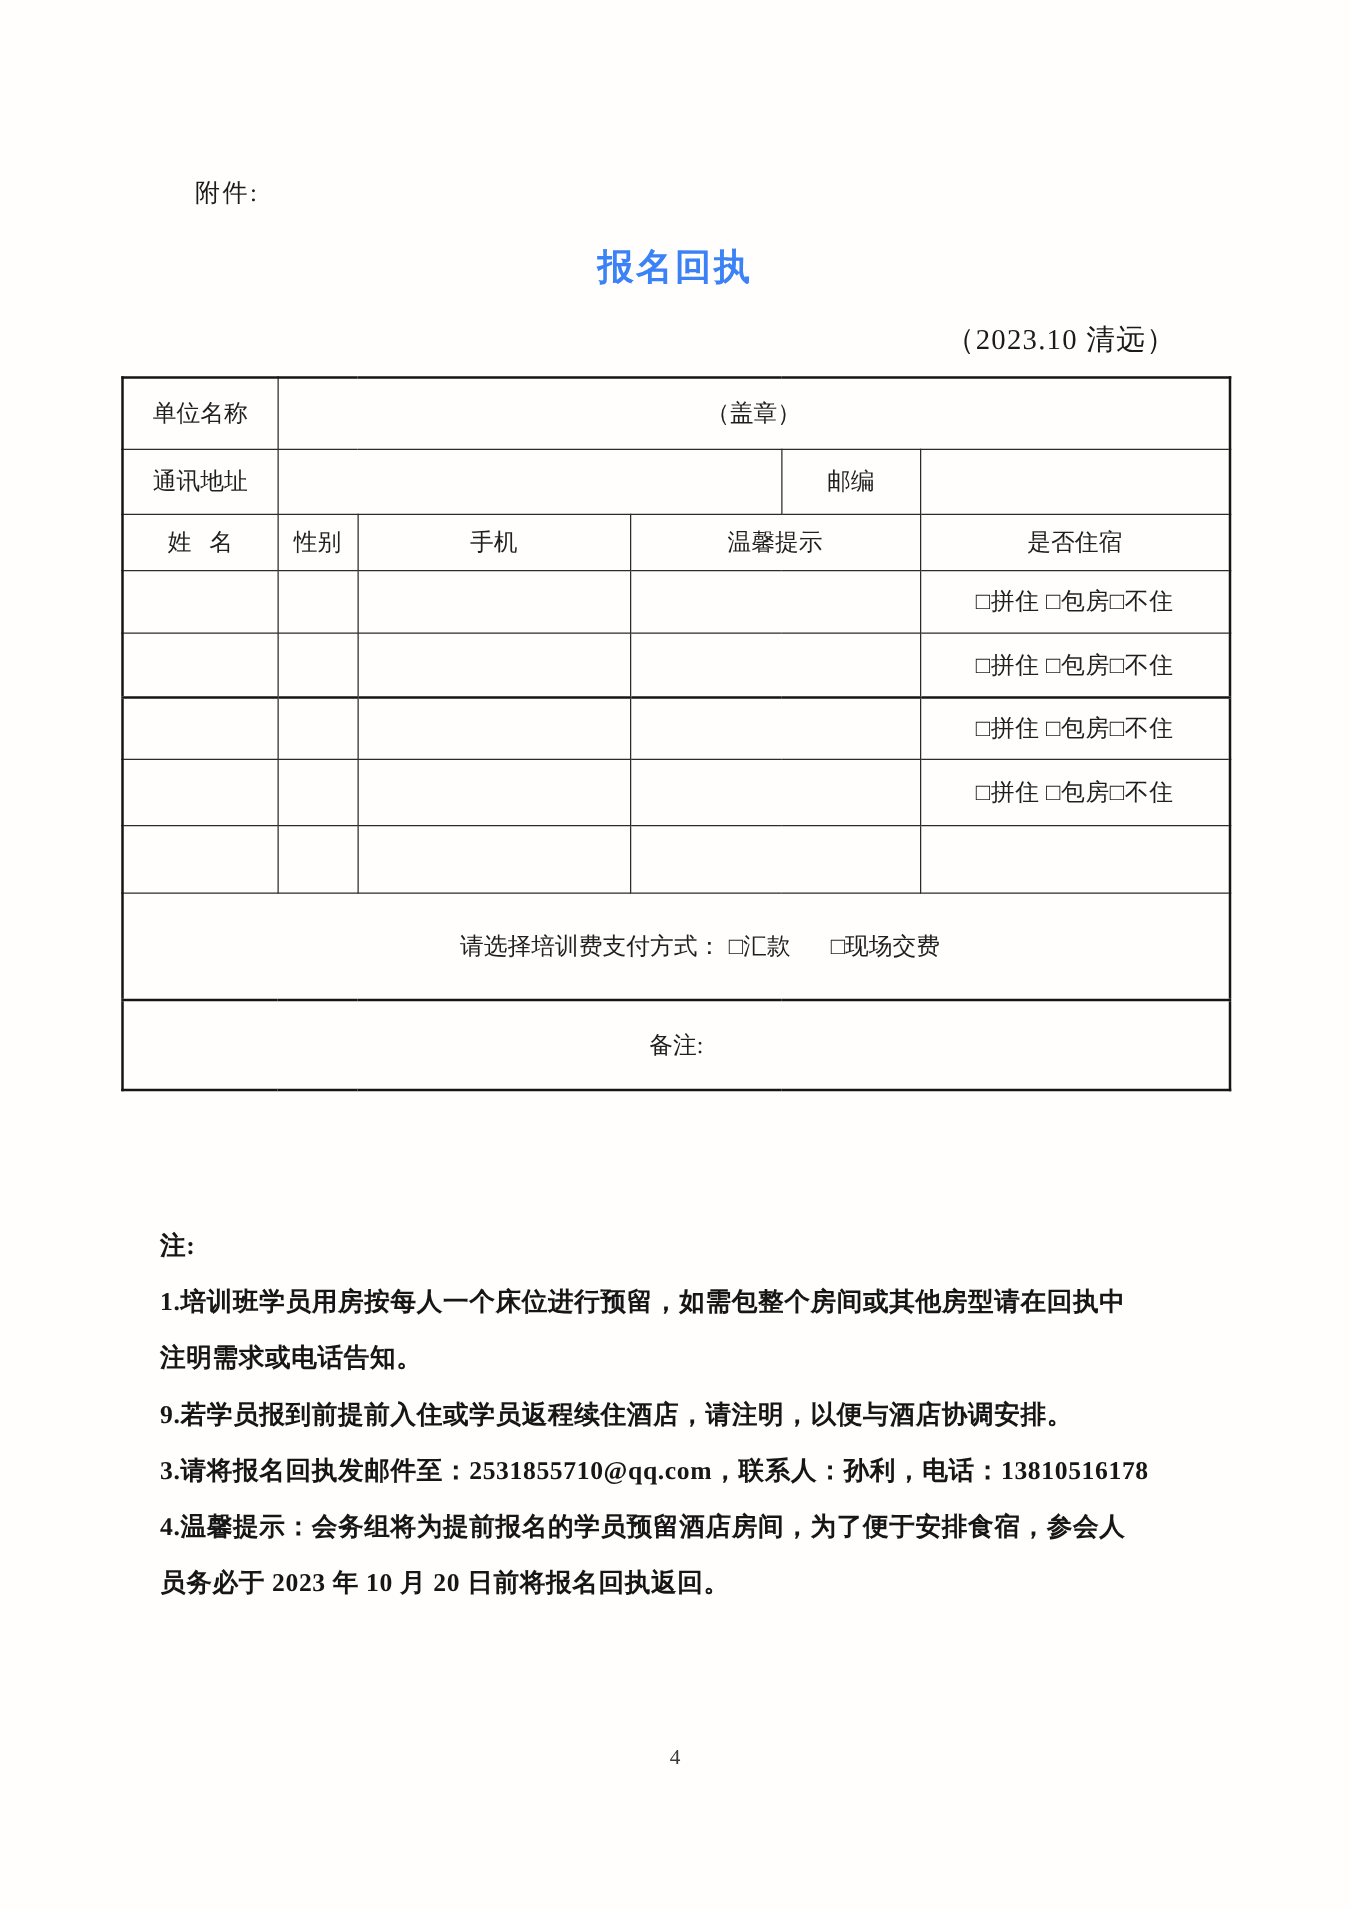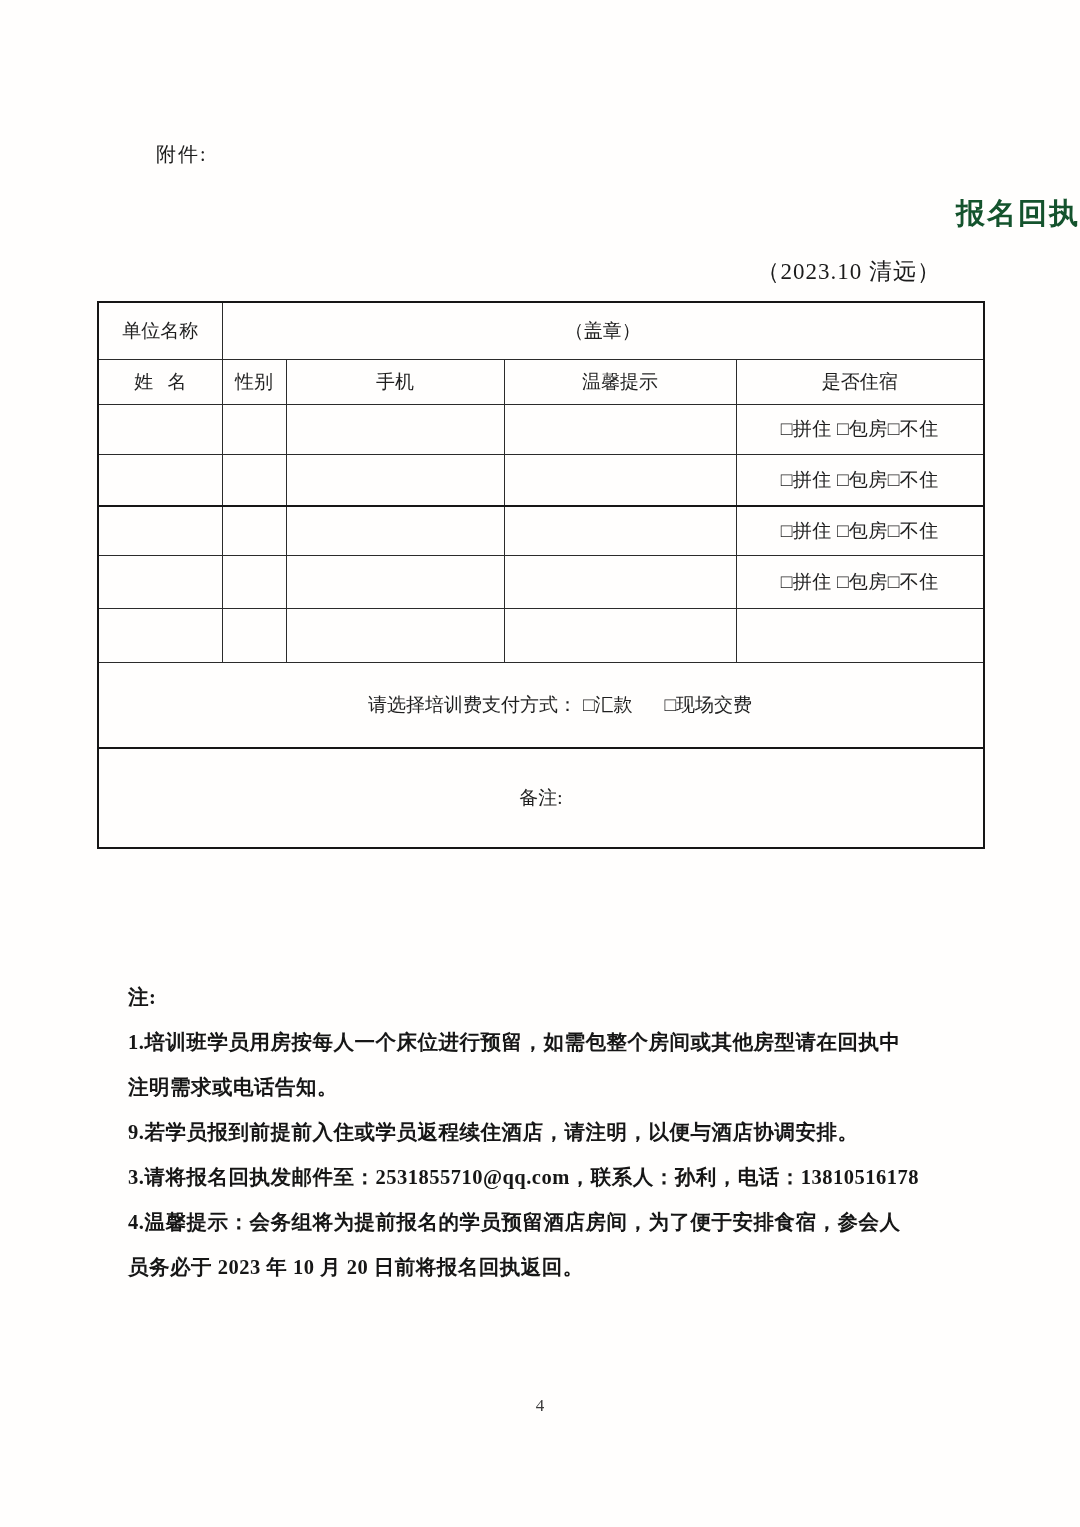--- a/index.html
+++ b/index.html
@@ -12,24 +12,24 @@
     overflow:hidden;
   }
   .page{position:absolute;inset:0;background:#fffefd;}
 
   .attachment{
     position:absolute;left:125px;top:141px;
     font-size:20px;letter-spacing:2px;margin-left:31px;
   }
   .title{
     position:absolute;left:0;right:0;top:194px;margin:0;
-    text-align:right;
+    text-align:center;
     font-size:29px;font-weight:bold;letter-spacing:2px;
     font-family:"Liberation Sans","DejaVu Sans",sans-serif;
-    color:#14532d;
+    color:#3b82f6;
   }
   .date-note{
     position:absolute;right:139px;top:256px;
     font-size:23px;letter-spacing:1px;
   }
 
   table.form{
     position:absolute;left:97px;top:301px;
     width:886px;
     border-collapse:collapse;table-layout:fixed;
@@ -38,21 +38,21 @@
   }
   table.form td{
     border:1px solid #2b2b2b;
     padding:0;
     text-align:center;vertical-align:middle;
     overflow:hidden;white-space:pre;
     color:#1f1f1f;
   }
   .r1{height:57px}.r2{height:52px}.r3{height:45px}
   .r4{height:50px}.r5{height:52px}.r6{height:49px}.r7{height:53px}
-  .r8{height:54px}.r9{height:37px}.r10{height:86px}.r11{height:100px}
+  .r8{height:54px}.r9{height:37px}.r10{height:86px}.r11{height:72px}
 
   td.bR{border-right-width:2px;border-right-color:#161616;}
   tr.thickB > td{border-bottom-width:2px;border-bottom-color:#161616;}
 
   td.seal{text-align:right;padding-right:13px;}
   td.dateL{text-align:left;padding-left:12px;}
   td.remarks-cell{text-align:left;vertical-align:top;padding:12px 0 0 12px;}
   td.opts{letter-spacing:0.5px;}
   .pay-opt1{margin-left:6px;}
   .pay-opt2{margin-left:32px;}
@@ -90,20 +90,26 @@
         <col style="width:111px">
         <col style="width:248px">
     </colgroup>
 
     <tbody>
         <tr class="r1">
       <td>单位名称</td>
       <td colspan="5" class="seal"><span>（盖章）</span></td>
     </tr>
 
+    <tr class="r2">
+      <td>通讯地址</td>
+      <td colspan="3"></td>
+      <td>邮编</td>
+      <td></td>
+    </tr>
 
     <tr class="r3">
       <td>姓   名</td>
       <td class="bR">性别</td>
       <td>手机</td>
       <td colspan="2" class="bR">温馨提示</td>
       <td>是否住宿</td>
     </tr>
 
     <tr class="r4">

